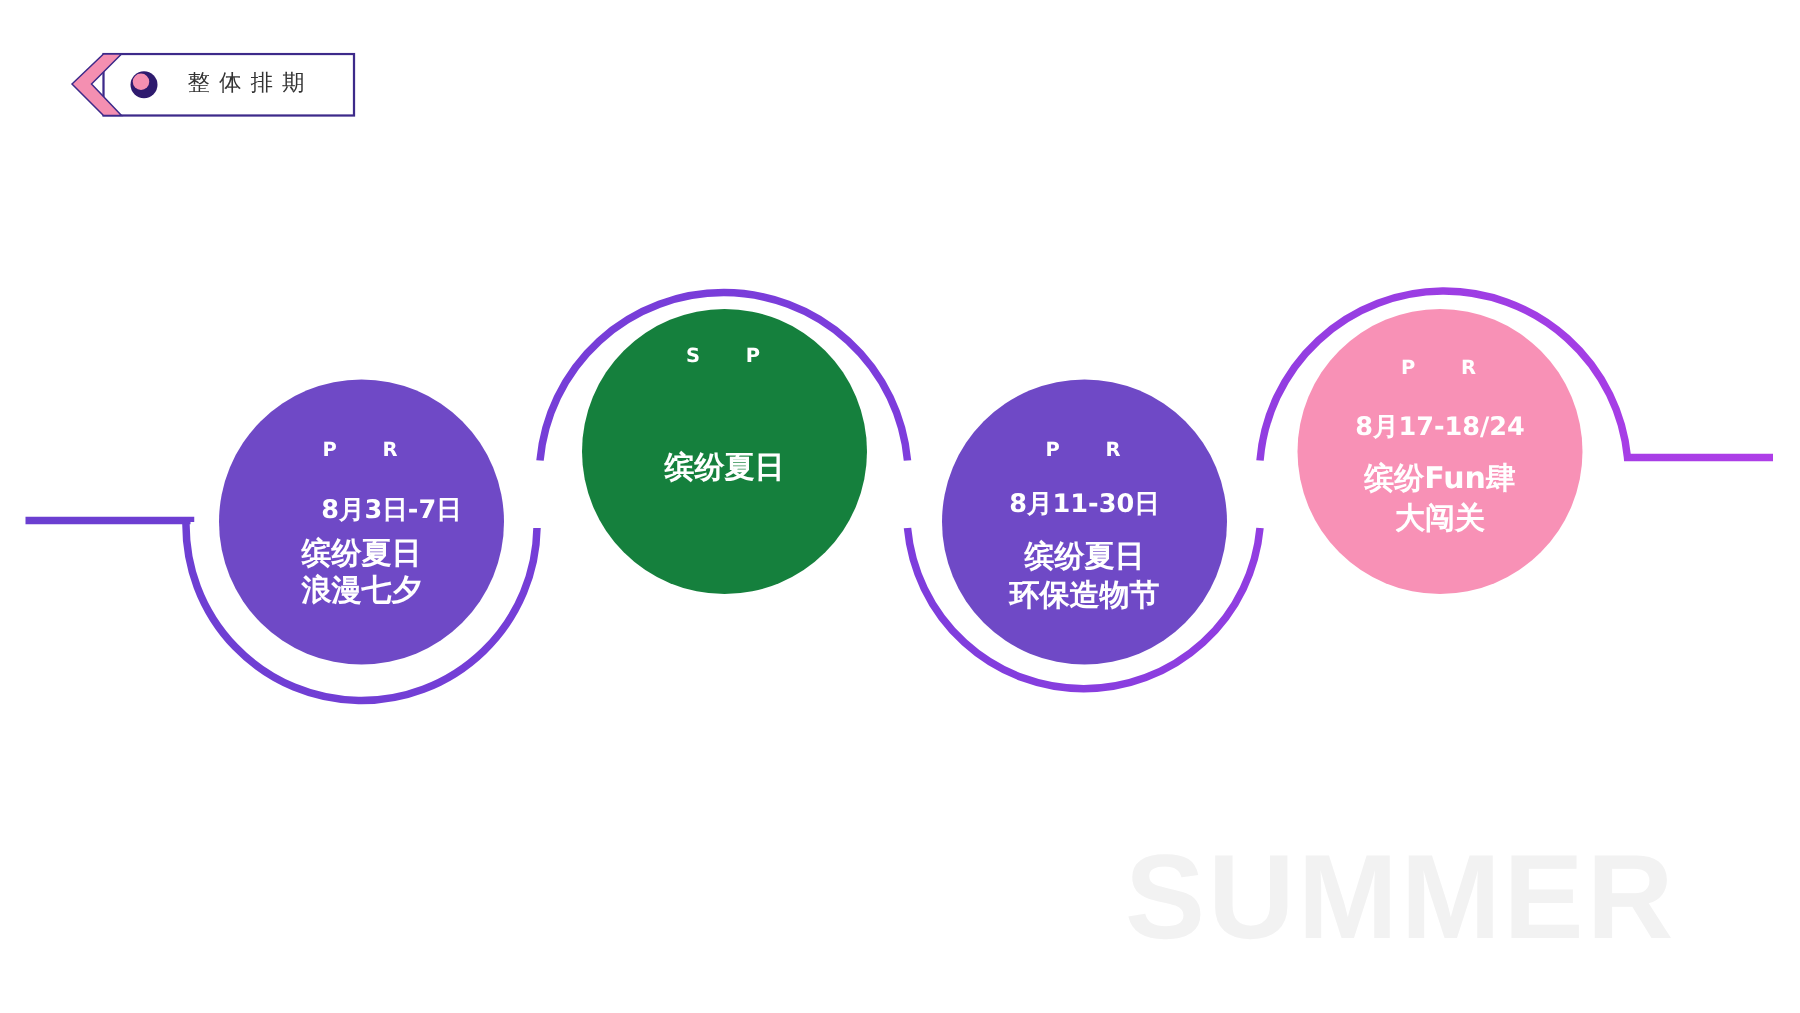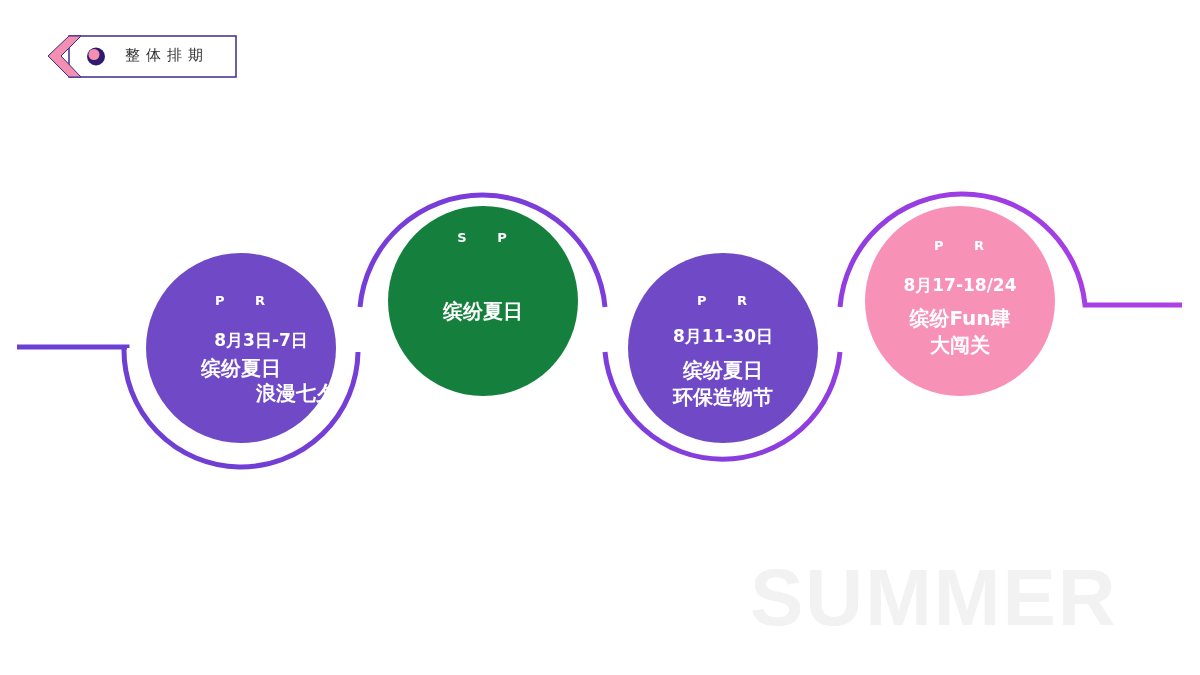--- a/index.html
+++ b/index.html
@@ -48,21 +48,21 @@
     <path d="M605 352 A118 118 0 0 0 840 352"></path>
 
     <path d="M840 307 A123 123 0 0 1 1085 305 H1182"></path>
   </g>
 </svg>
 
 <div class="node" style="left:146px;top:253px;background:#6f49c6;">
   <div class="tag" style="top:40px;">P R</div>
   <div class="date" style="top:76px;padding-left:40px;">8月3日-7日</div>
   <div class="line" style="top:103px;">缤纷夏日</div>
-  <div class="line" style="top:128px;text-align:right;">浪漫七夕</div>
+  <div class="line" style="top:128px;">浪漫七夕</div>
 </div>
 
 <div class="node" style="left:388px;top:206px;background:#15803d;">
   <div class="tag" style="top:24px;">S P</div>
   <div class="line" style="top:93px;">缤纷夏日</div>
 </div>
 
 <div class="node" style="left:628px;top:253px;background:#6f49c6;">
   <div class="tag" style="top:40px;">P R</div>
   <div class="date" style="top:72px;">8月11-30日</div>

